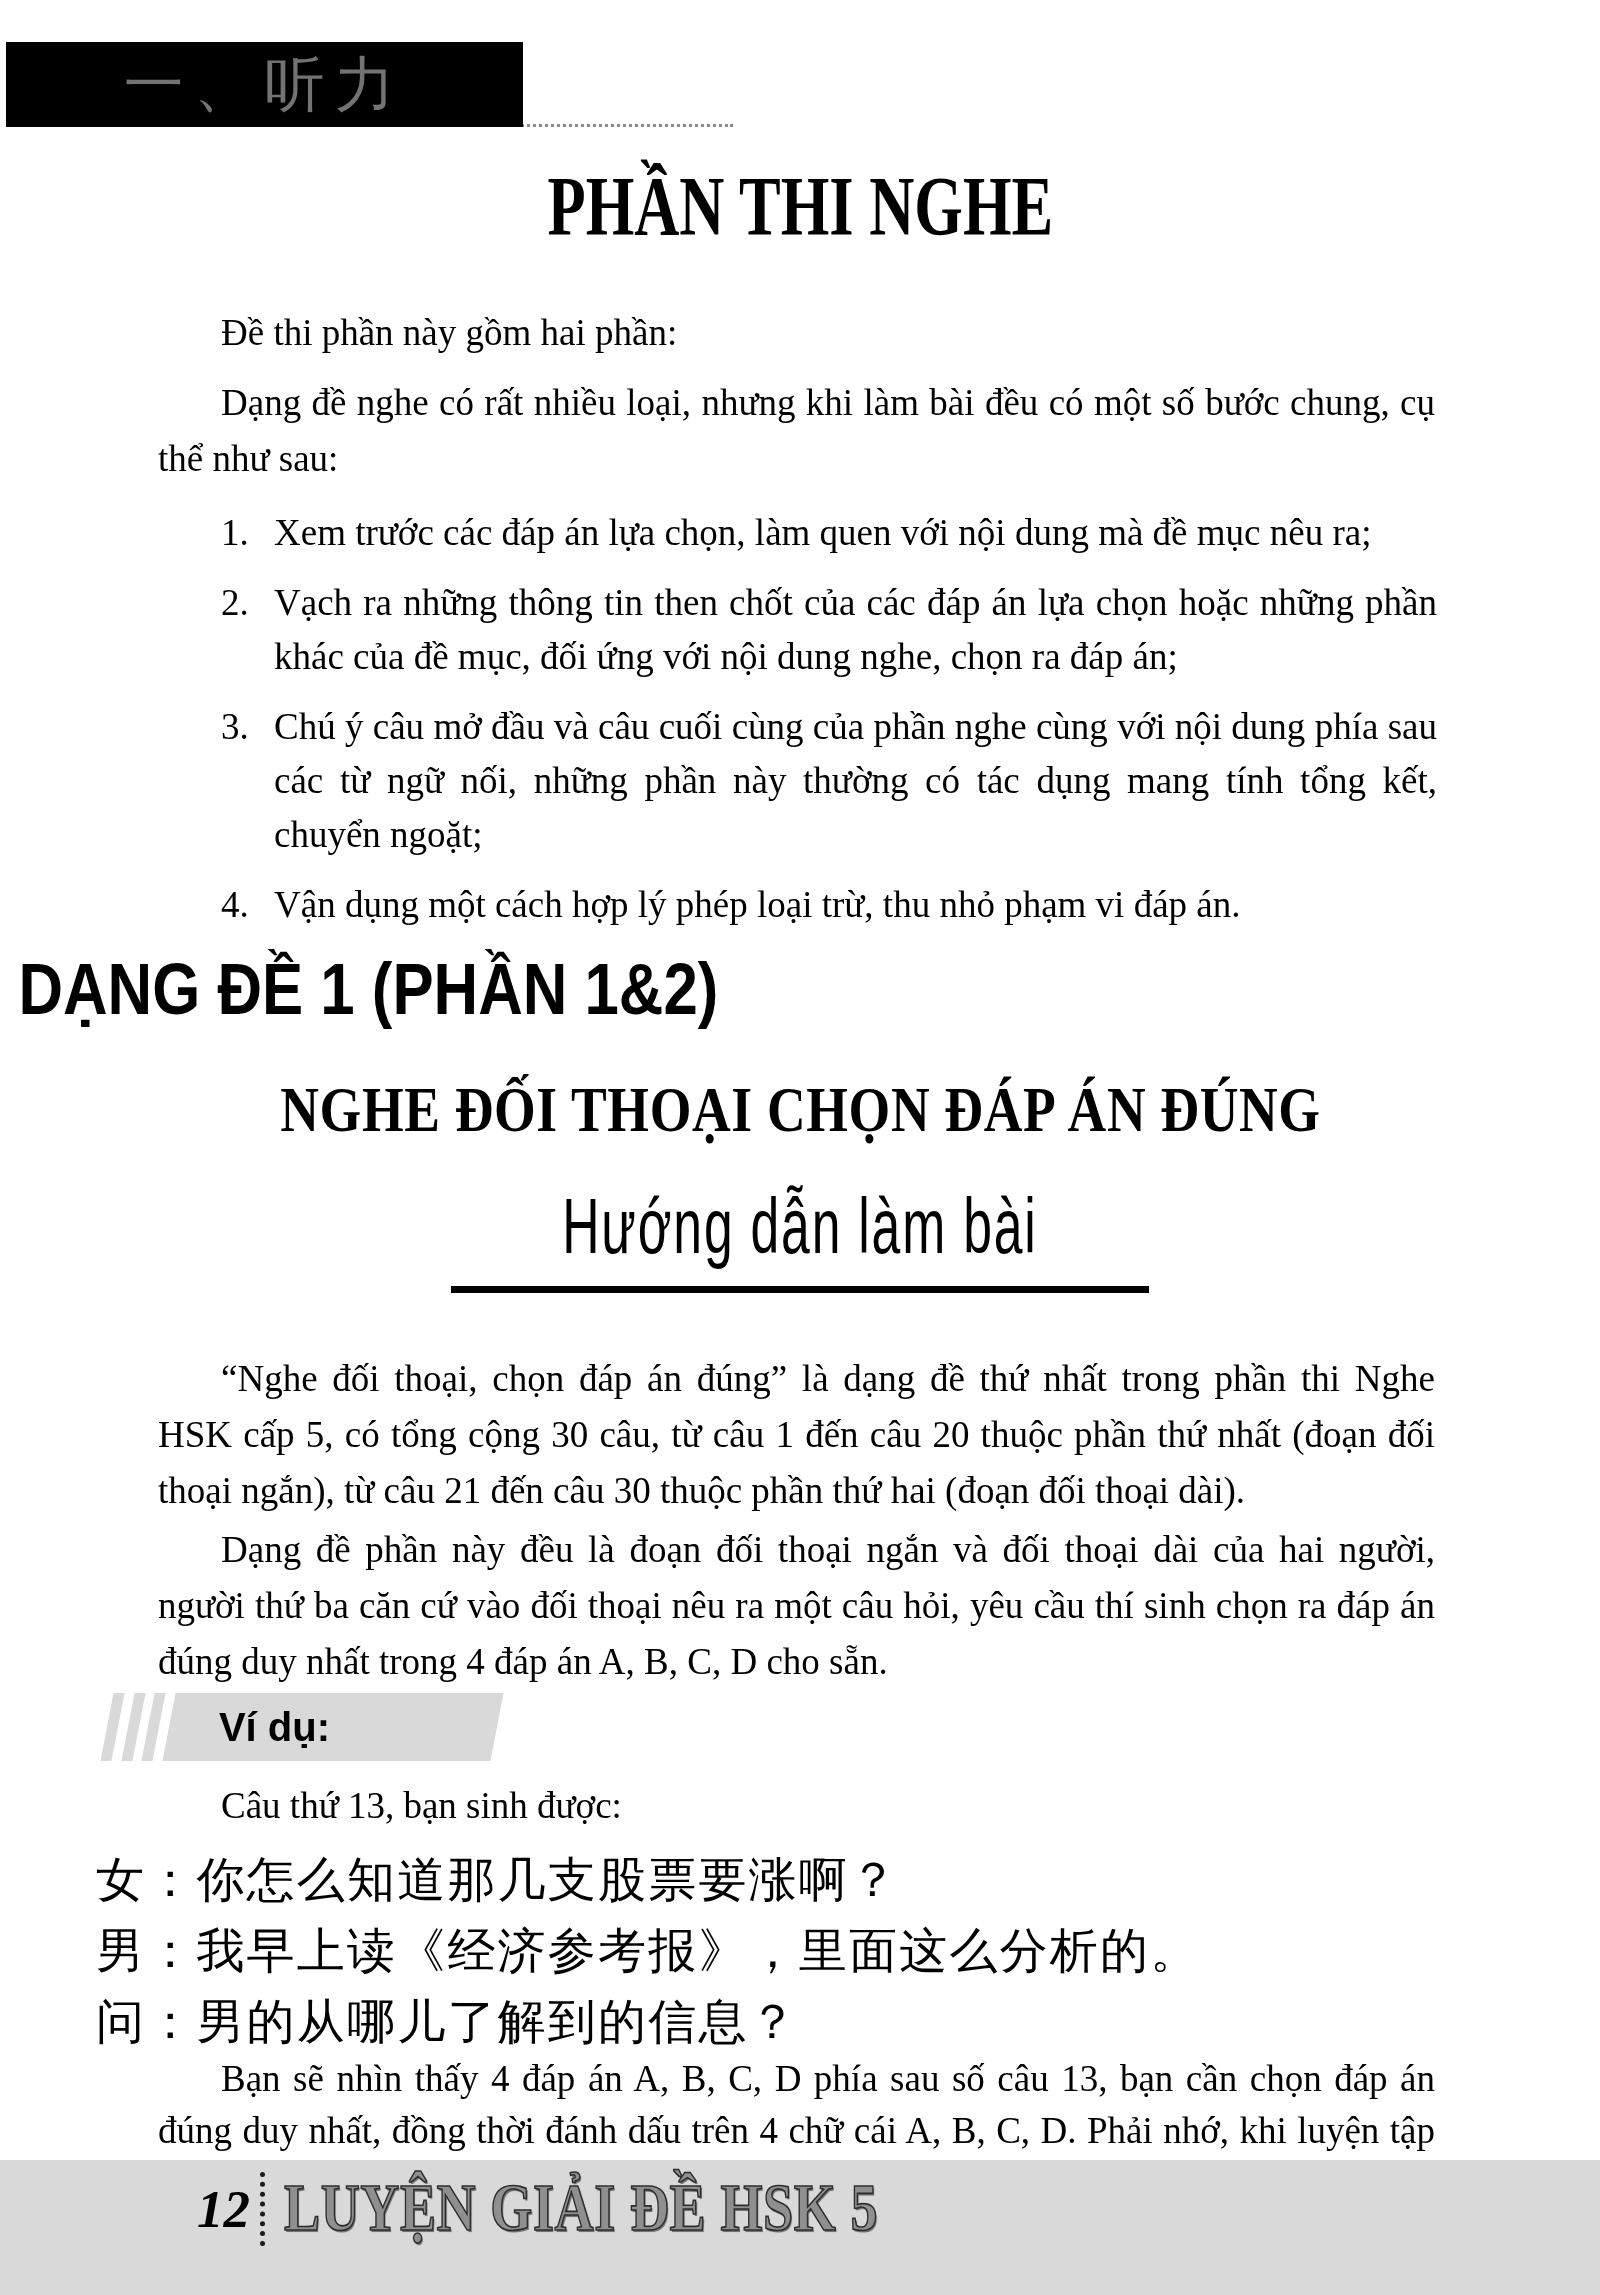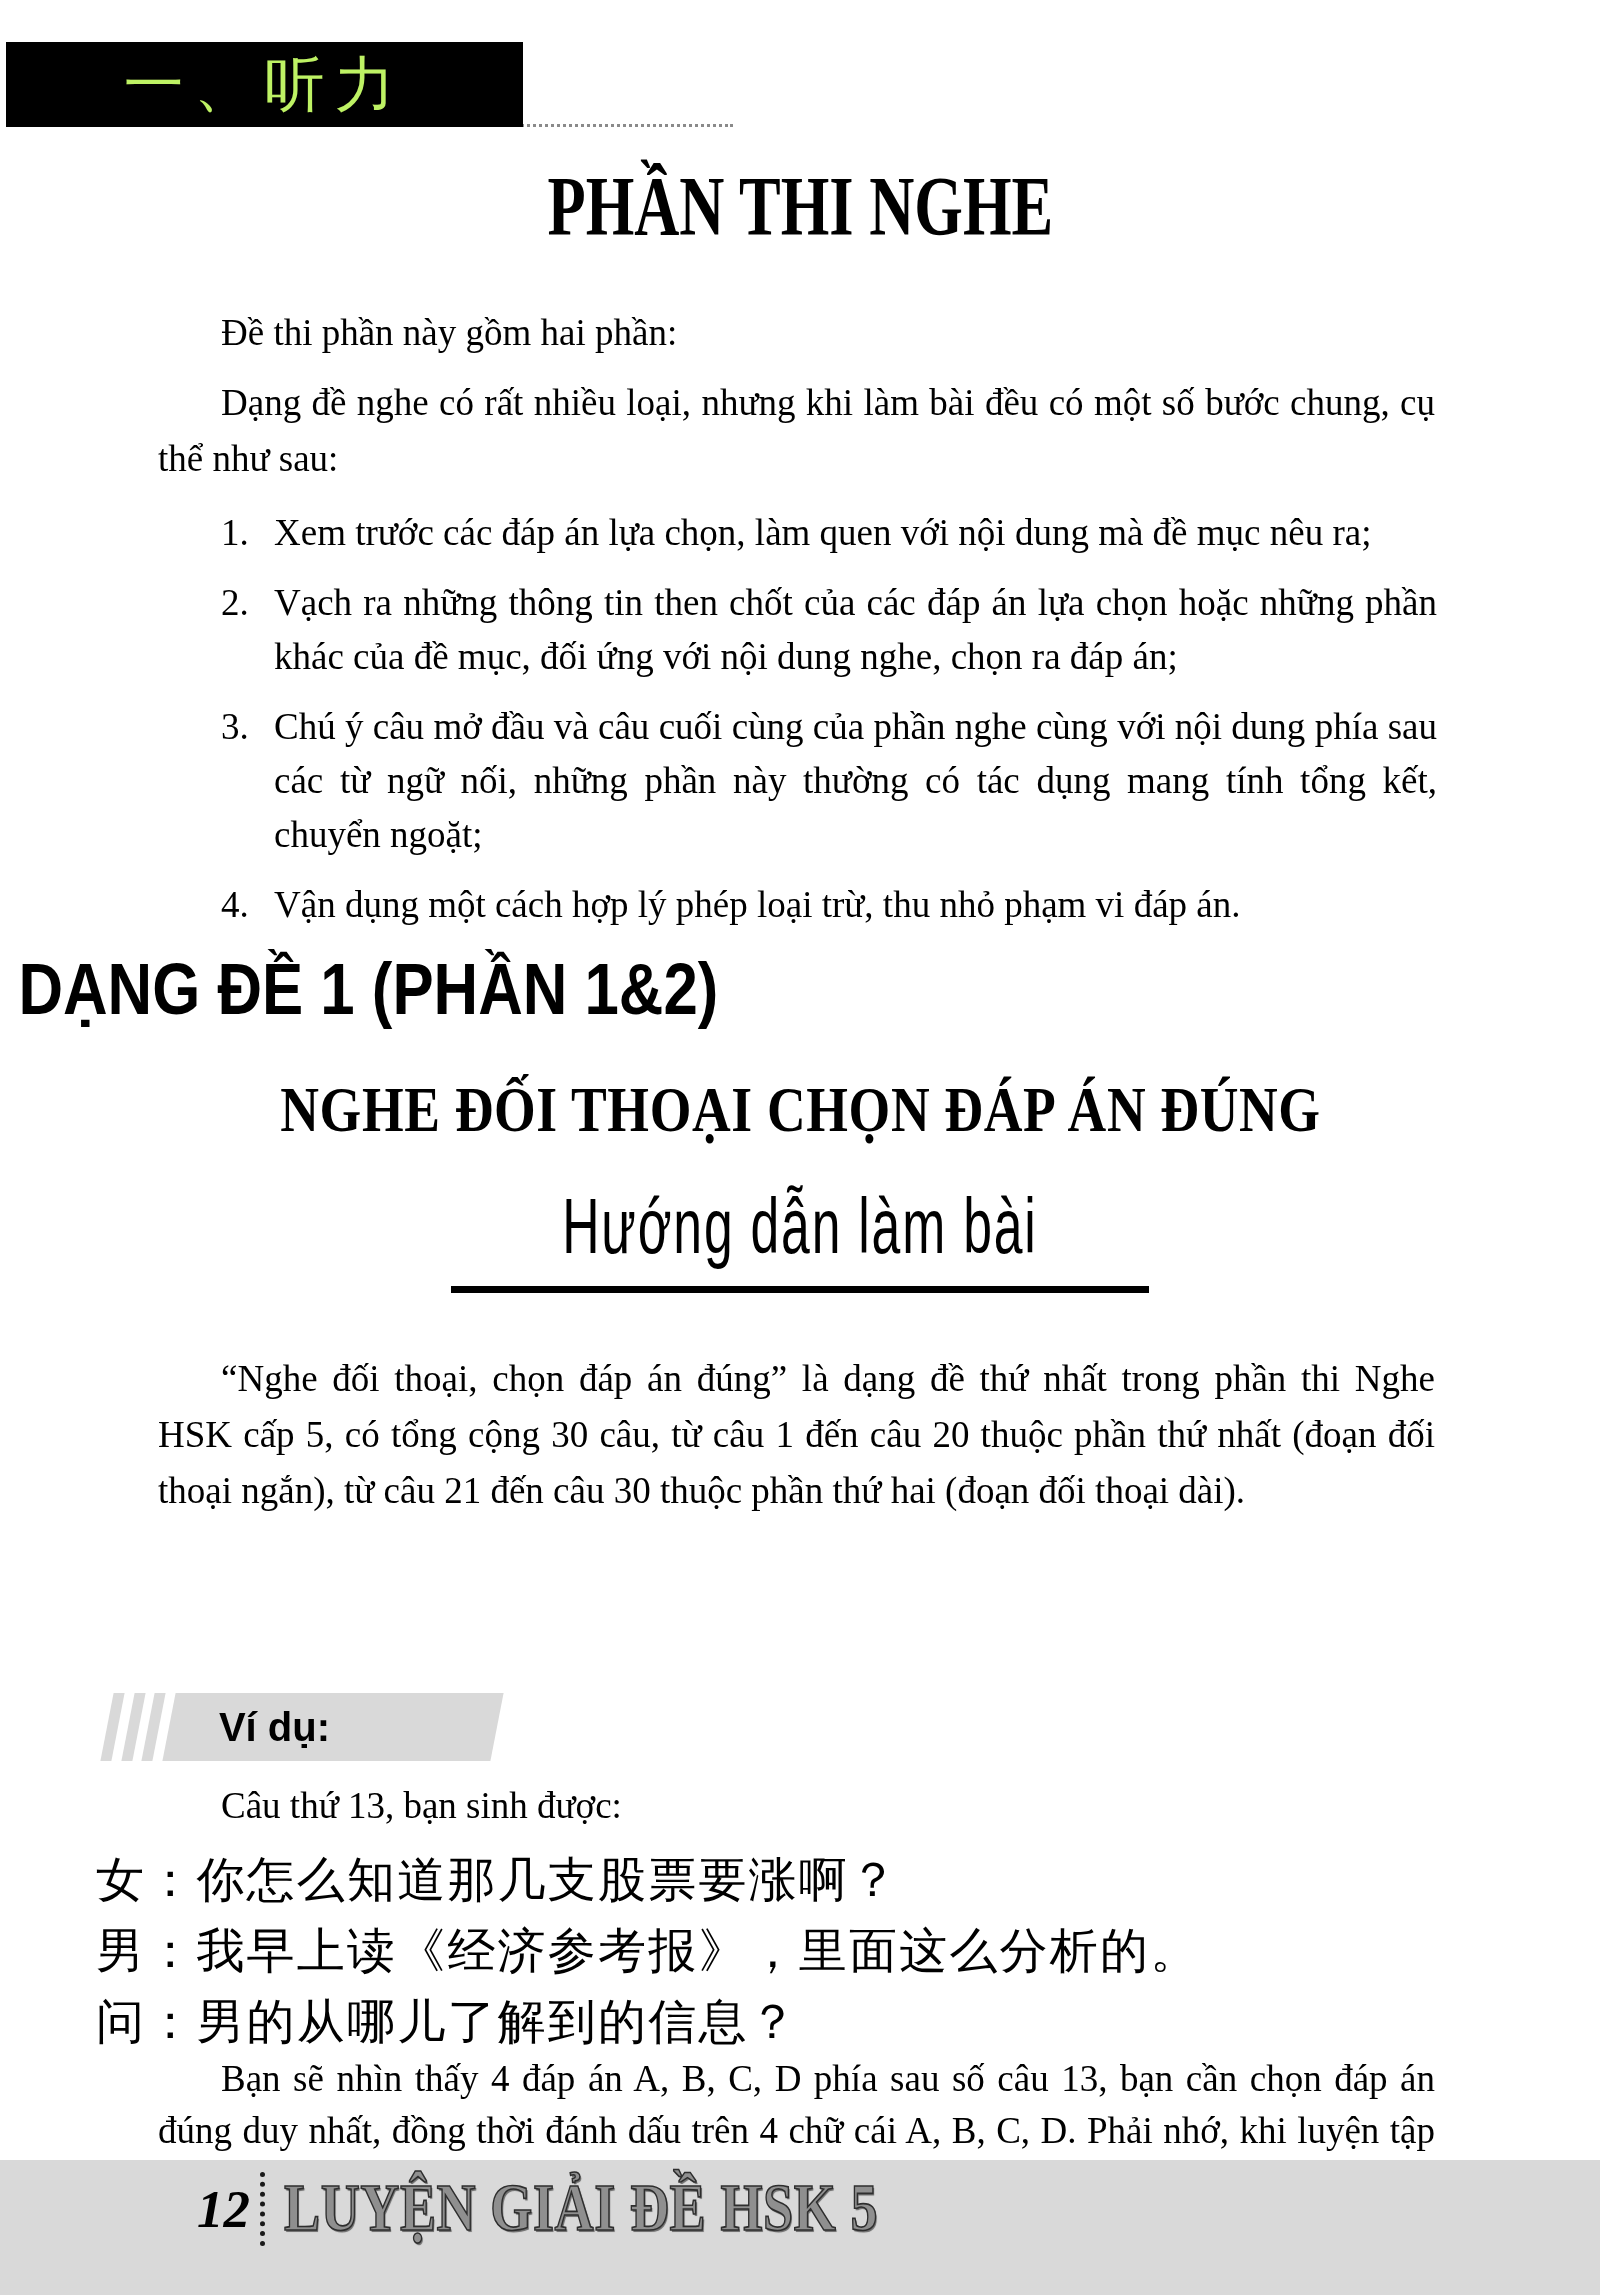--- a/index.html
+++ b/index.html
@@ -10,21 +10,21 @@
     overflow:hidden;
   }
 
   
   .chapter-banner {
     position:absolute; left:5.9px; top:42px; width:517px; height:85px;
     background:#000; z-index:2;
     display:flex; align-items:center; justify-content:center;
   }
   .chapter-banner-text {
-    color:#bef264; font-size:60px; letter-spacing:10.3px;
+    color:#737373; font-size:60px; letter-spacing:10.3px;
     font-family:"Liberation Serif", serif; line-height:1;
   }
   .top-rule {
     position:absolute; left:5.9px; top:124px; width:727px; height:0;
     border-bottom:3.7px dotted #8a8a8a; z-index:1;
   }
 
   
   .page-title { position:absolute; left:0; top:166px; width:100%; text-align:center; }
   .page-title .t {
@@ -140,20 +140,21 @@
   <div class="h-nghe">
     <span class="t">NGHE ĐỐI THOẠI CHỌN ĐÁP ÁN ĐÚNG</span>
   </div>
 
   <div class="guide">
     <span class="t">Hướng dẫn làm bài</span>
     <div class="guide-rule"></div>
   </div>
 
   <div class="para indent p3">“Nghe đối thoại, chọn đáp án đúng” là dạng đề thứ nhất trong phần thi Nghe HSK cấp 5, có tổng cộng 30 câu, từ câu 1 đến câu 20 thuộc phần thứ nhất (đoạn đối thoại ngắn), từ câu 21 đến câu 30 thuộc phần thứ hai (đoạn đối thoại dài).</div>
+  <div class="para indent p4">Dạng đề phần này đều là đoạn đối thoại ngắn và đối thoại dài của hai người, người thứ ba căn cứ vào đối thoại nêu ra một câu hỏi, yêu cầu thí sinh chọn ra đáp án đúng duy nhất trong 4 đáp án A, B, C, D cho sẵn.</div>
 
   <div class="vidu">
     <div class="stripe"></div>
     <div class="stripe"></div>
     <div class="stripe"></div>
     <div class="tag">
       <span class="tag-label">Ví dụ:</span>
     </div>
   </div>
 

